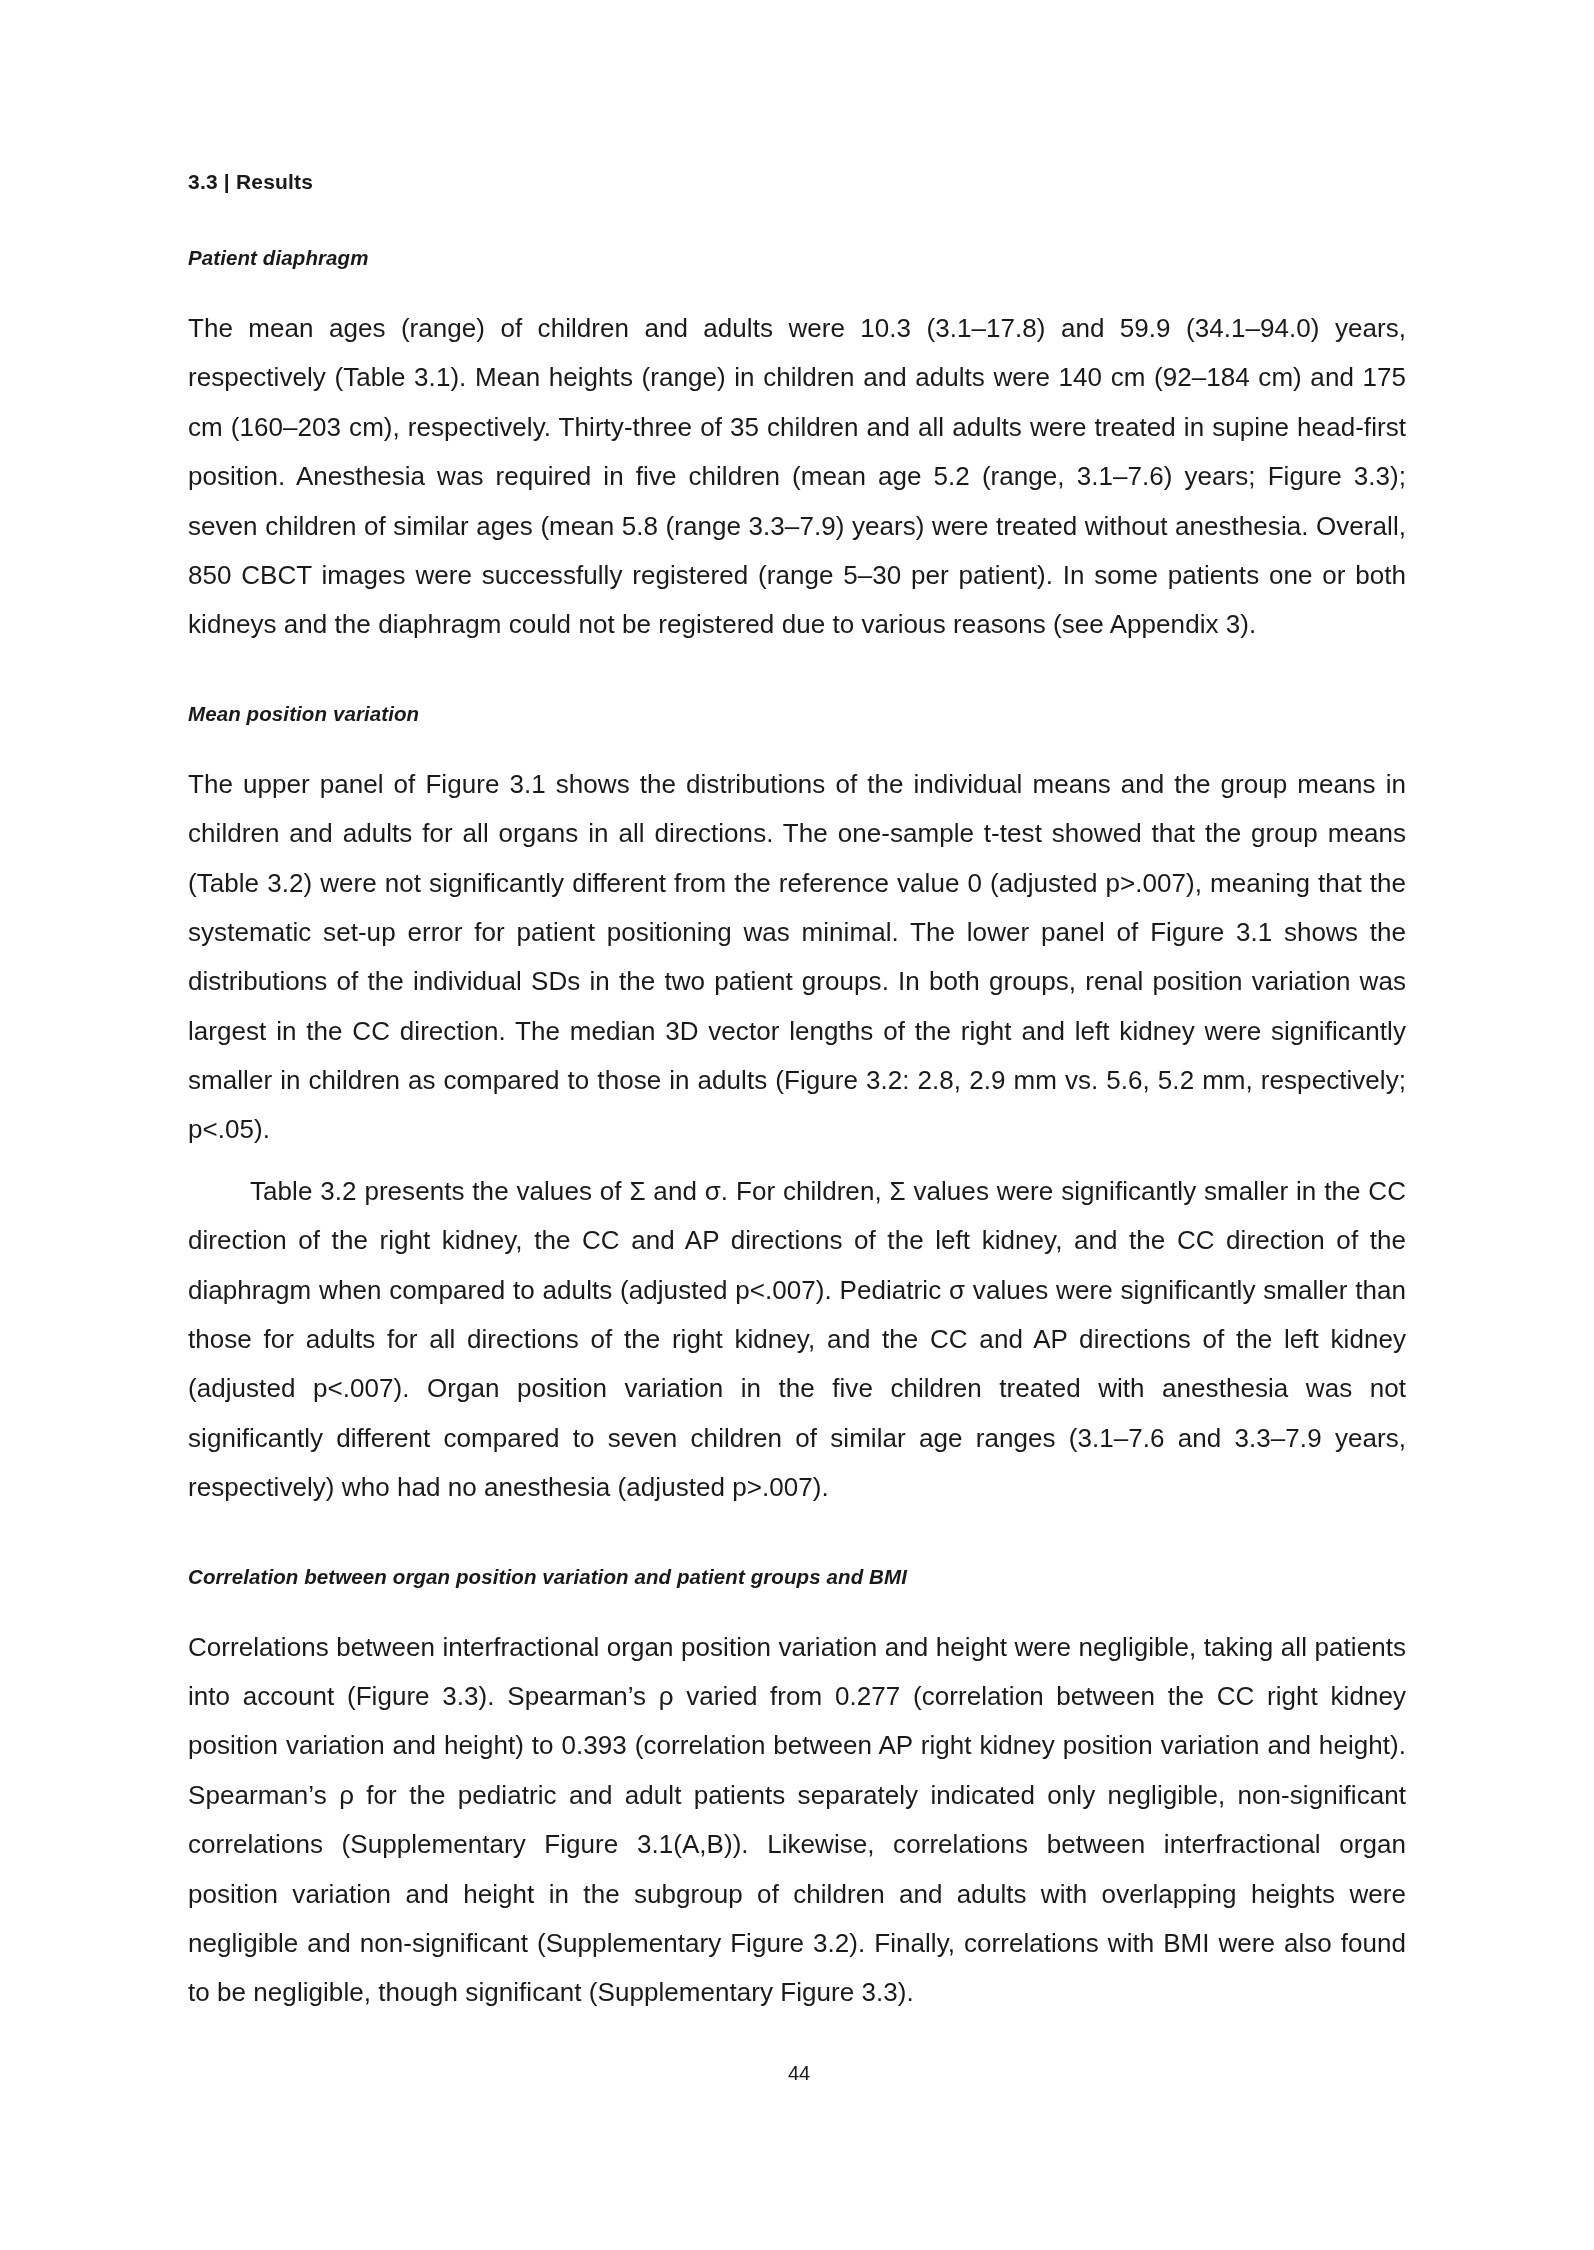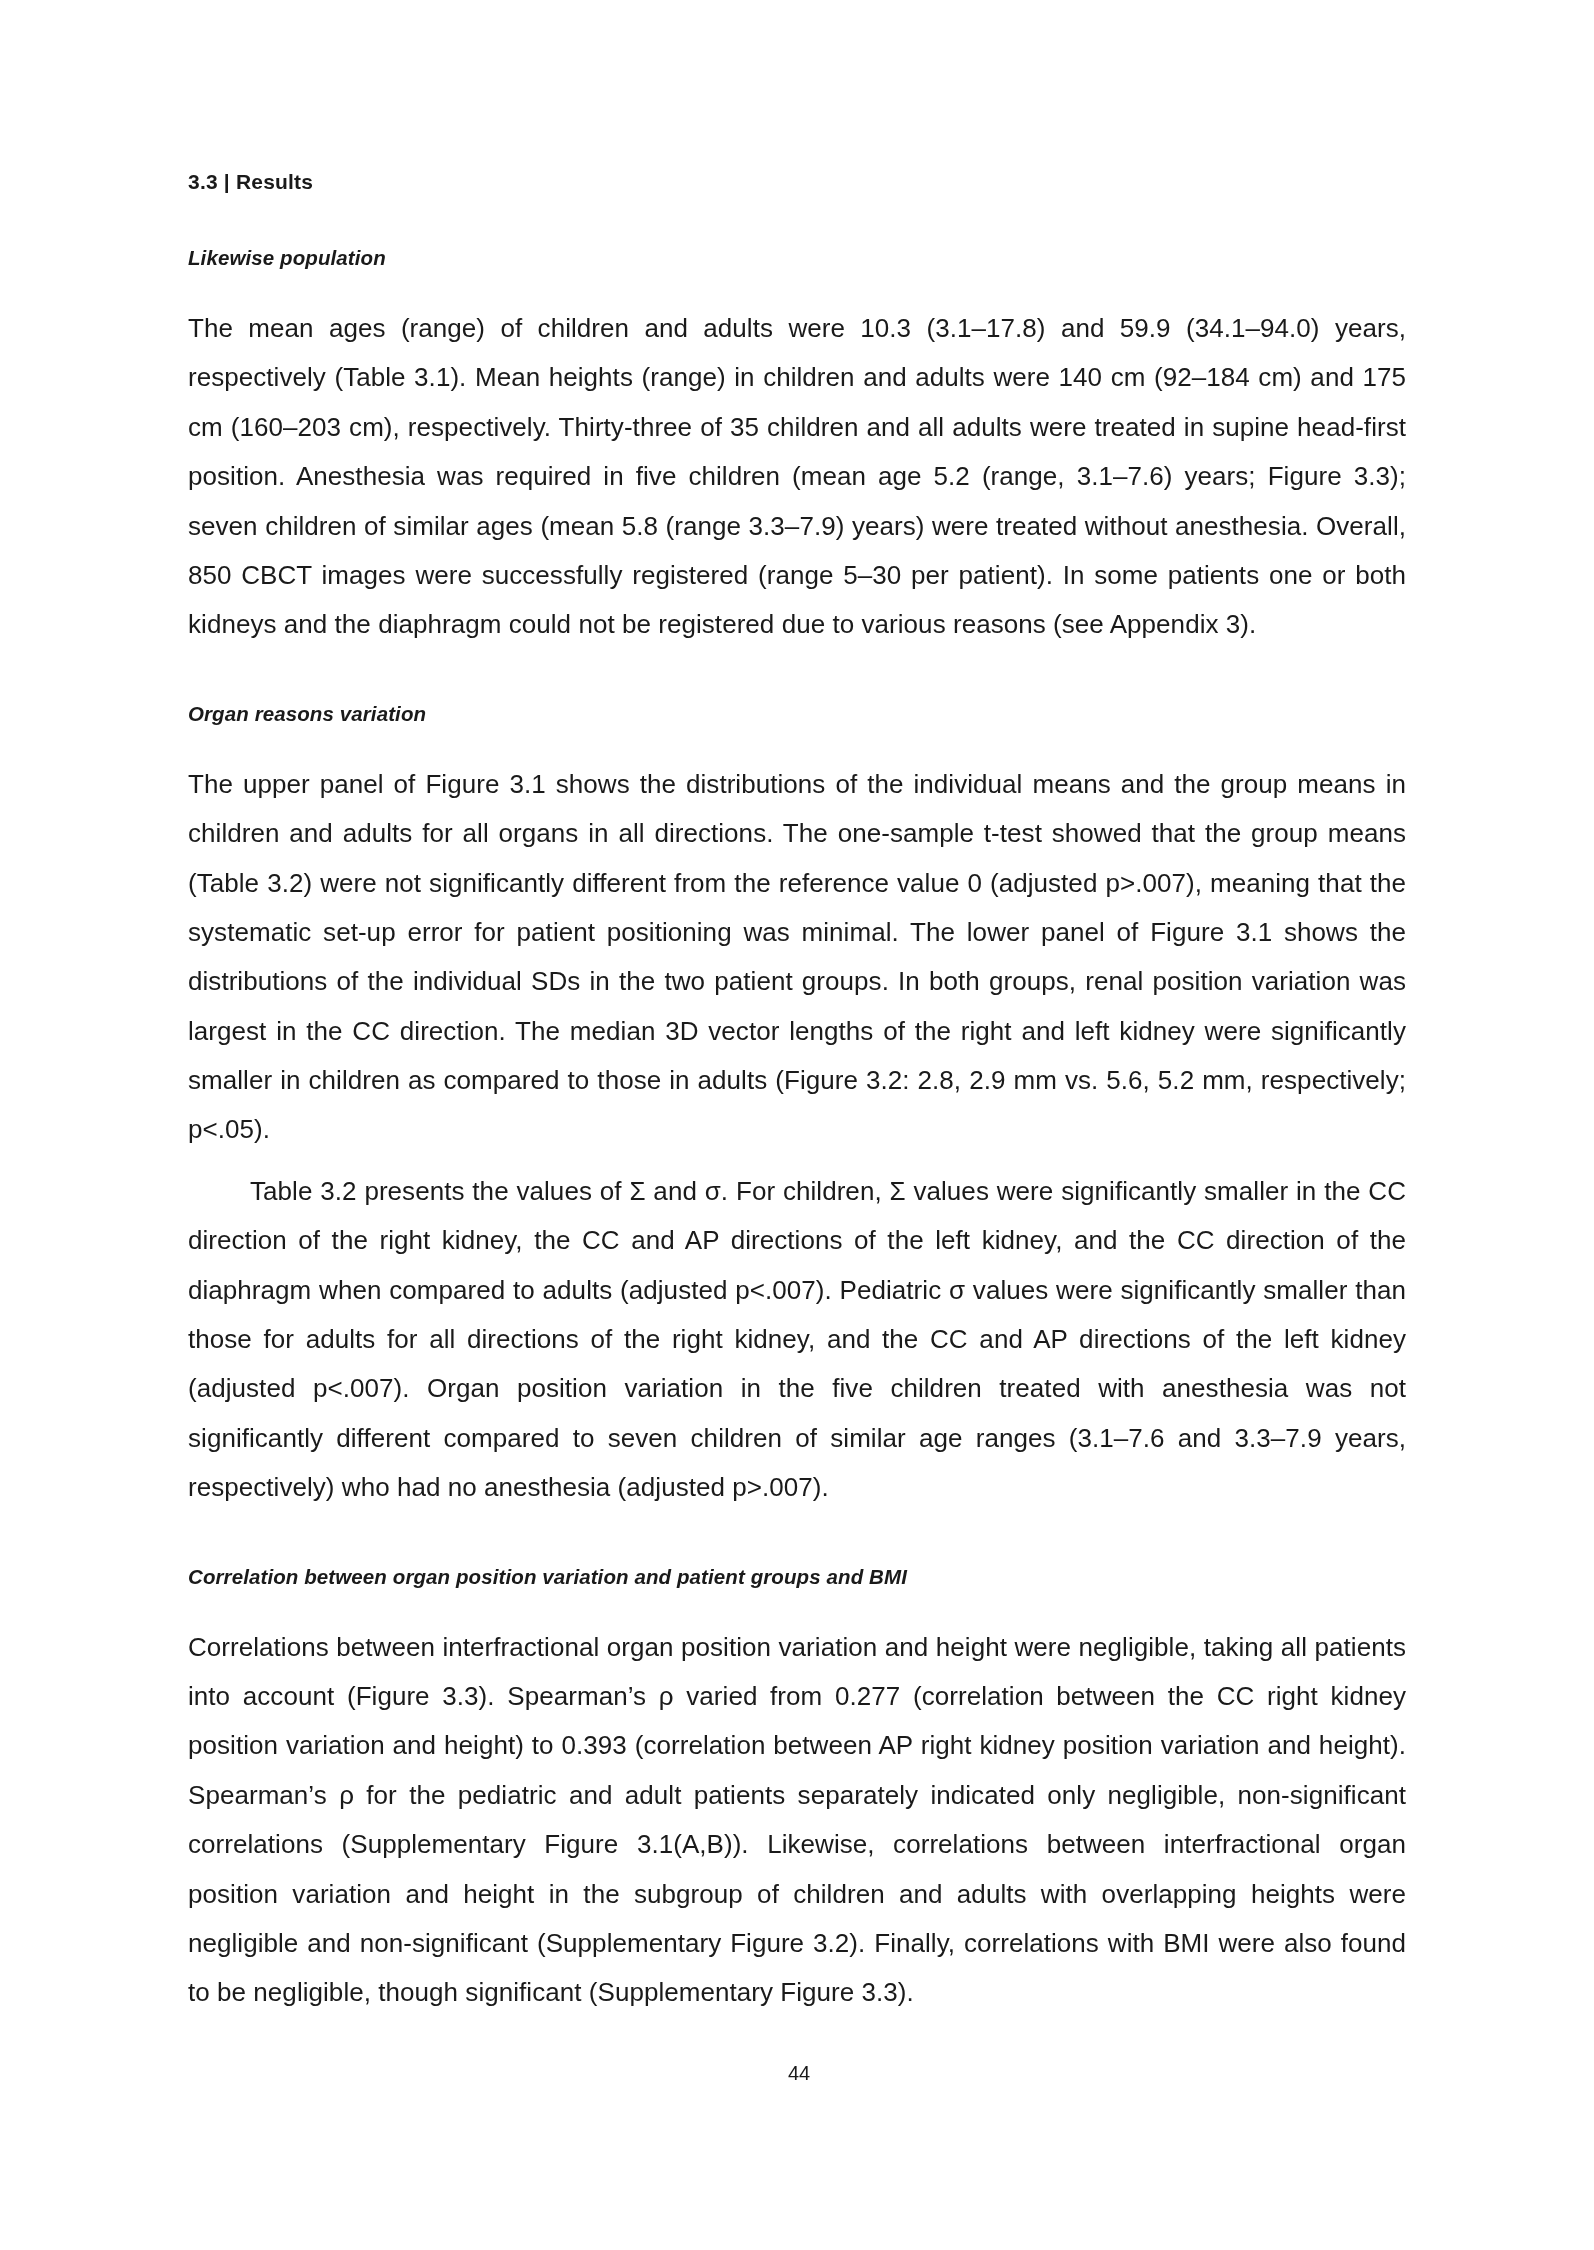--- a/index.html
+++ b/index.html
@@ -59,25 +59,25 @@
     font-size: 20px;
   }
 </style>
 </head>
 <body>
 
 <div class="page">
 
   <h1 class="section-heading">3.3 | Results</h1>
 
-  <h2 class="subheading">Likewise population</h2>
+  <h2 class="subheading">Patient diaphragm</h2>
 
   <p class="body">The mean ages (range) of children and adults were 10.3 (3.1–17.8) and 59.9 (34.1–94.0) years, respectively (Table 3.1). Mean heights (range) in children and adults were 140 cm (92–184 cm) and 175 cm (160–203 cm), respectively. Thirty-three of 35 children and all adults were treated in supine head-first position. Anesthesia was required in five children (mean age 5.2 (range, 3.1–7.6) years; Figure 3.3); seven children of similar ages (mean 5.8 (range 3.3–7.9) years) were treated without anesthesia. Overall, 850 CBCT images were successfully registered (range 5–30 per patient). In some patients one or both kidneys and the diaphragm could not be registered due to various reasons (see Appendix 3).</p>
 
-  <h2 class="subheading" style="margin-top:52px;">Organ reasons variation</h2>
+  <h2 class="subheading" style="margin-top:52px;">Mean position variation</h2>
 
   <p class="body tight justify-loose">The upper panel of Figure 3.1 shows the distributions of the individual means and the group means in children and adults for all organs in all directions. The one-sample t-test showed that the group means (Table 3.2) were not significantly different from the reference value 0 (adjusted p&gt;.007), meaning that the systematic set-up error for patient positioning was minimal. The lower panel of Figure 3.1 shows the distributions of the individual SDs in the two patient groups. In both groups, renal position variation was largest in the CC direction. The median 3D vector lengths of the right and left kidney were significantly smaller in children as compared to those in adults (Figure 3.2: 2.8, 2.9 mm vs. 5.6, 5.2 mm, respectively; p&lt;.05).</p>
 
   <p class="body indented justify-loose">Table 3.2 presents the values of Σ and σ. For children, Σ values were significantly smaller in the CC direction of the right kidney, the CC and AP directions of the left kidney, and the CC direction of the diaphragm when compared to adults (adjusted p&lt;.007). Pediatric σ values were significantly smaller than those for adults for all directions of the right kidney, and the CC and AP directions of the left kidney (adjusted p&lt;.007). Organ position variation in the five children treated with anesthesia was not significantly different compared to seven children of similar age ranges (3.1–7.6 and 3.3–7.9 years, respectively) who had no anesthesia (adjusted p&gt;.007).</p>
 
   <h2 class="subheading" style="margin-top:52px;">Correlation between organ position variation and patient groups and BMI</h2>
 
   <p class="body">Correlations between interfractional organ position variation and height were negligible, taking all patients into account (Figure 3.3). Spearman’s ρ varied from 0.277 (correlation between the CC right kidney position variation and height) to 0.393 (correlation between AP right kidney position variation and height). Spearman’s ρ for the pediatric and adult patients separately indicated only negligible, non-significant correlations (Supplementary Figure 3.1(A,B)). Likewise, correlations between interfractional organ position variation and height in the subgroup of children and adults with overlapping heights were negligible and non-significant (Supplementary Figure 3.2). Finally, correlations with BMI were also found to be negligible, though significant (Supplementary Figure 3.3).</p>
 
   <div class="page-number">44</div>

